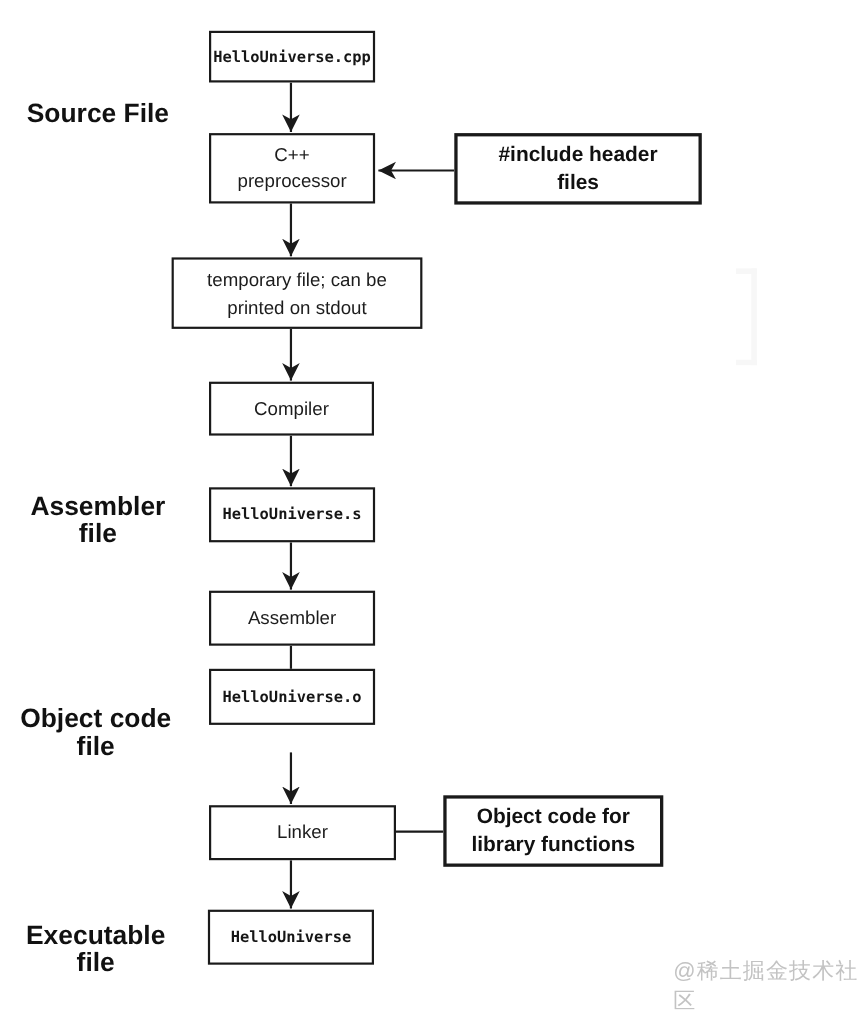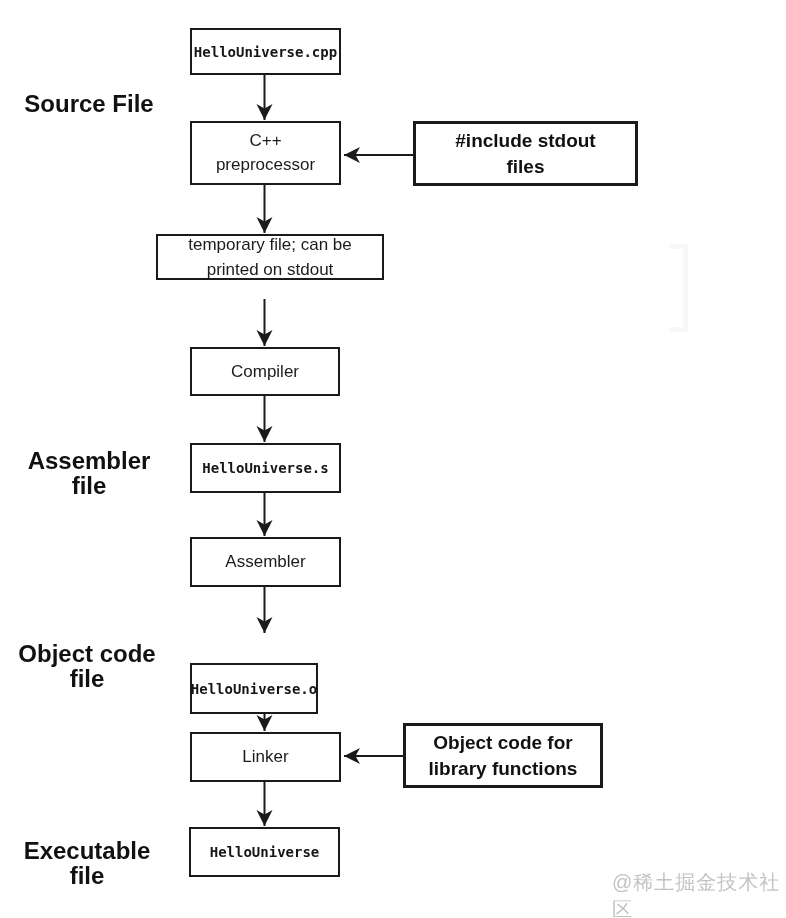--- a/index.html
+++ b/index.html
@@ -110,51 +110,51 @@
 
   <div class="node mono" style="left:190px; top:28px; width:151px; height:47px;">
     <div>HelloUniverse.cpp</div>
   </div>
 
   <div class="node sans" style="left:190px; top:121px; width:151px; height:64px;">
     <div>C++</div>
     <div>preprocessor</div>
   </div>
 
-  <div class="node sans" style="left:156px; top:234px; width:228px; height:46px; line-height:25px;">
+  <div class="node sans" style="left:156px; top:234px; width:228px; height:65px; line-height:25px;">
     <div>temporary file; can be</div>
     <div>printed on stdout</div>
   </div>
 
   <div class="node sans" style="left:190px; top:347px; width:150px; height:49px;">
     <div>Compiler</div>
   </div>
 
   <div class="node mono" style="left:190px; top:443px; width:151px; height:50px;">
     <div>HelloUniverse.s</div>
   </div>
 
   <div class="node sans" style="left:190px; top:537px; width:151px; height:50px;">
     <div>Assembler</div>
   </div>
 
-  <div class="node mono" style="left:190px; top:663px; width:128px; height:51px;">
+  <div class="node mono" style="left:190px; top:608px; width:151px; height:51px;">
     <div>HelloUniverse.o</div>
   </div>
 
-  <div class="node sans" style="left:190px; top:732px; width:151px; height:50px;">
+  <div class="node sans" style="left:190px; top:732px; width:170px; height:50px;">
     <div>Linker</div>
   </div>
 
   <div class="node mono" style="left:189px; top:827px; width:151px; height:50px;">
     <div>HelloUniverse</div>
   </div>
 
   <div class="node callout" style="left:413px; top:121px; width:225px; height:65px;">
-    <div>#include stdout</div>
+    <div>#include header</div>
     <div>files</div>
   </div>
 
   <div class="node callout" style="left:403px; top:723px; width:200px; height:65px;">
     <div>Object code for</div>
     <div>library functions</div>
   </div>
 
   <div class="side-label" style="left:14px; top:91px;">
     <div>Source File</div>

